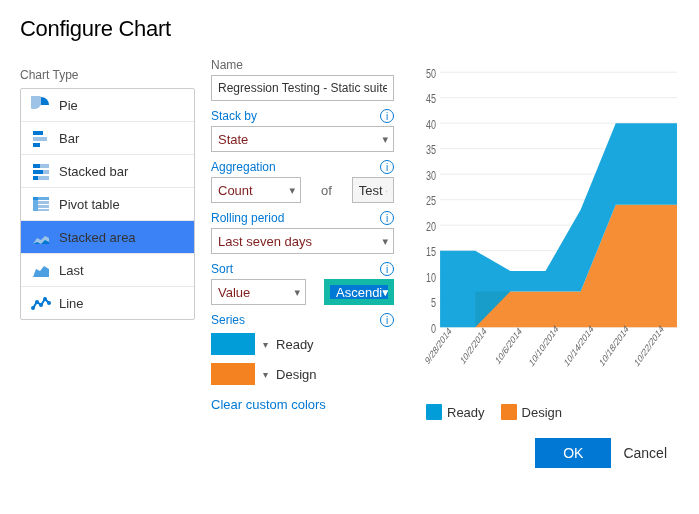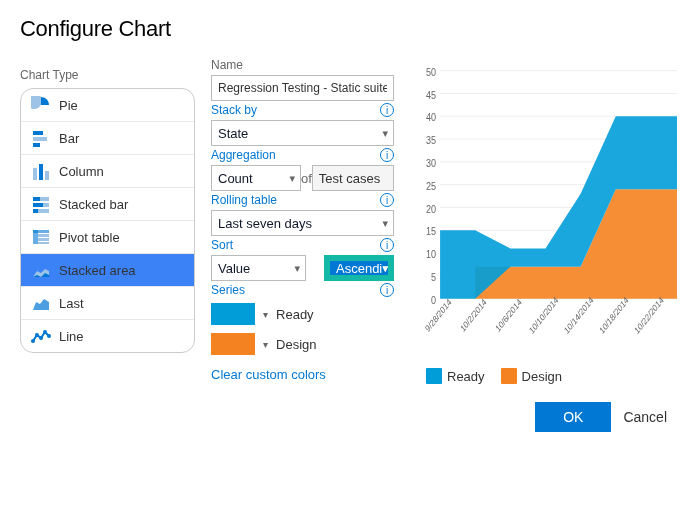--- a/index.html
+++ b/index.html
@@ -39,21 +39,21 @@
       margin-top: 10px;
     }
     .chart-type-label {
       font-size: 12px;
       color: #666;
       margin-bottom: 6px;
       text-transform: none;
     }
     .chart-type-list {
       border: 1px solid #ccc;
-      border-radius: 13px;
+      border-radius: 2px;
       overflow: hidden;
     }
     .chart-type-item {
       display: flex;
       align-items: center;
       padding: 7px 10px;
       cursor: pointer;
       gap: 8px;
       border-bottom: 1px solid #e8e8e8;
     }
@@ -75,21 +75,21 @@
       font-size: 13px;
       color: #333;
     }
     
     .config-panel {
       width: 215px;
       flex-shrink: 0;
       padding: 0 16px;
     }
     .field-group {
-      margin-bottom: 2px;
+      margin-bottom: 8px;
     }
     .field-label {
       font-size: 12px;
       color: #0078d4;
       margin-bottom: 3px;
       display: flex;
       align-items: center;
       gap: 4px;
     }
     .field-label .info-icon {
@@ -119,21 +119,21 @@
       font-size: 13px;
       color: #333;
       outline: none;
     }
     select, .custom-select {
       width: 100%;
       height: 26px;
       border: 1px solid #bbb;
       padding: 2px 6px;
       font-size: 13px;
-      color: #0f172a;
+      color: #7f1d1d;
       background: #fff;
       outline: none;
       appearance: none;
       -webkit-appearance: none;
       cursor: pointer;
       position: relative;
     }
     .select-wrapper {
       position: relative;
       width: 100%;
@@ -144,21 +144,21 @@
       right: 6px;
       top: 50%;
       transform: translateY(-50%);
       pointer-events: none;
       font-size: 11px;
       color: #666;
     }
     .aggregation-row {
       display: flex;
       align-items: center;
-      gap: 0;
+      gap: 20px;
     }
     .aggregation-row .select-wrapper {
       width: 90px;
       flex-shrink: 0;
     }
     .aggregation-row span {
       font-size: 13px;
       color: #666;
       flex-shrink: 0;
     }
@@ -337,30 +337,20 @@
           <span class="icon">
             <svg width="20" height="18" viewBox="0 0 20 18">
               <rect x="2" y="2" width="10" height="4" fill="#0078d4"></rect>
               <rect x="2" y="8" width="14" height="4" fill="#9dc3e6"></rect>
               <rect x="2" y="14" width="7" height="4" fill="#0078d4"></rect>
             </svg>
           </span>
           <span class="item-label">Bar</span>
         </div>
 
-        <div class="chart-type-item">
-          <span class="icon">
-            <svg width="20" height="18" viewBox="0 0 20 18">
-              <rect x="2" y="6" width="4" height="12" fill="#9dc3e6"></rect>
-              <rect x="8" y="2" width="4" height="16" fill="#0078d4"></rect>
-              <rect x="14" y="9" width="4" height="9" fill="#9dc3e6"></rect>
-            </svg>
-          </span>
-          <span class="item-label">Column</span>
-        </div>
 
         <div class="chart-type-item">
           <span class="icon">
             <svg width="20" height="18" viewBox="0 0 20 18">
               <rect x="2" y="2" width="7" height="4" fill="#0078d4"></rect>
               <rect x="9" y="2" width="9" height="4" fill="#9dc3e6"></rect>
               <rect x="2" y="8" width="10" height="4" fill="#0078d4"></rect>
               <rect x="12" y="8" width="6" height="4" fill="#9dc3e6"></rect>
               <rect x="2" y="14" width="5" height="4" fill="#0078d4"></rect>
               <rect x="7" y="14" width="11" height="4" fill="#9dc3e6"></rect>
@@ -448,21 +438,21 @@
               <option>Count</option>
             </select>
           </div>
           <span>of</span>
           <input type="text" class="agg-text-field" value="Test cases" readonly="" style="">
         </div>
       </div>
 
       <div class="field-group">
         <div class="field-label">
-          <span>Rolling table</span>
+          <span>Rolling period</span>
           <span class="info-icon">i</span>
         </div>
         <div class="select-wrapper">
           <select>
             <option>Last seven days</option>
           </select>
         </div>
       </div>
 
       <div class="field-group">

